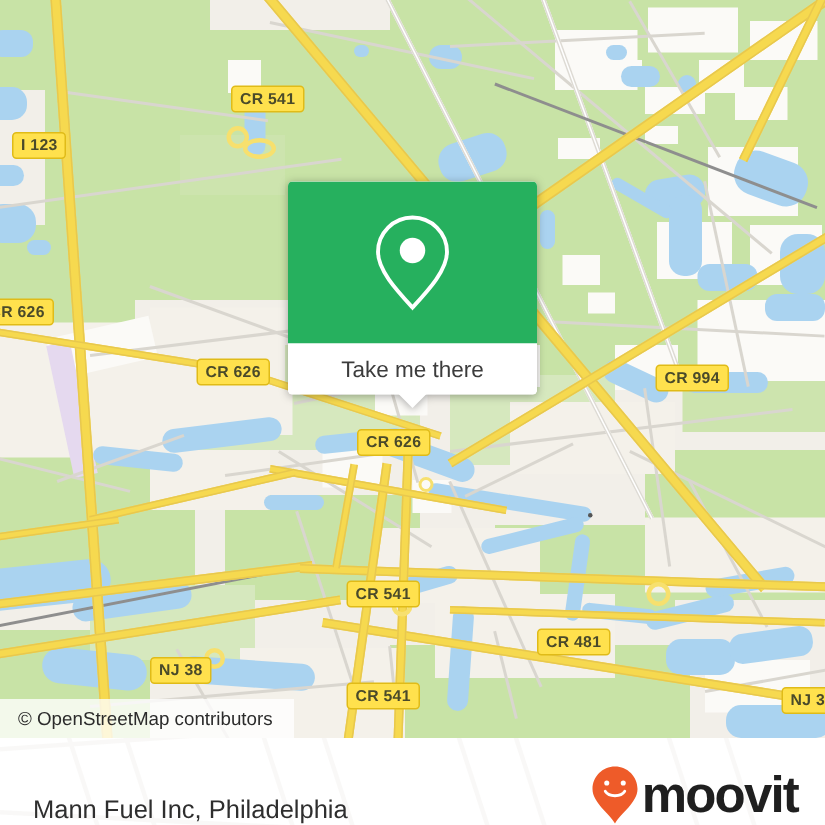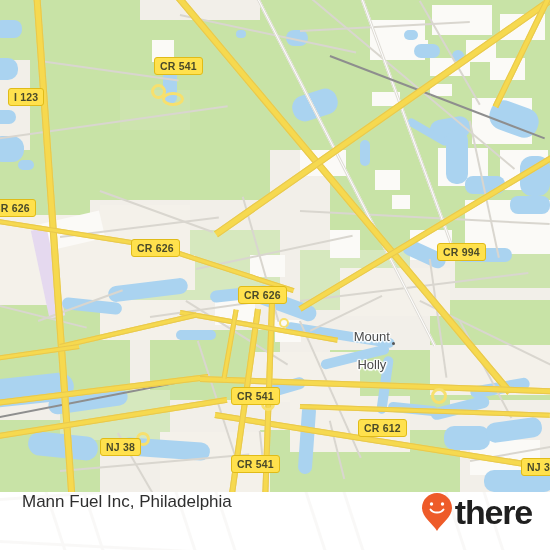--- a/index.html
+++ b/index.html
@@ -170,21 +170,21 @@
     box-sizing:border-box;
   }
 
   
   #bottombar {
     position:absolute;
     left:0; top:492px;
     width:550px; height:58px;
     background:#ffffff;
     display:flex;
-    align-items:flex-start;
+    align-items:flex-end;
     justify-content:space-between;
     padding: 0 18px 0 22px;
     box-sizing:border-box;
     overflow:hidden;
   }
   
   #bar-ghost {
     position:absolute; left:0; top:0; width:550px; height:58px;
     opacity:.30; pointer-events:none;
   }
@@ -394,39 +394,48 @@
       <div class="rd rd-major" style="left:224px;top:376px;width:70px;height:5px;transform:rotate(-80deg);"></div>
 
       <div style="position:absolute;left:151px;top:84px;width:15px;height:15px;border:3px solid #f7e06e;border-radius:50%;box-sizing:border-box;"></div>
       <div style="position:absolute;left:162px;top:92px;width:22px;height:14px;border:3px solid #f7e06e;border-radius:50%;box-sizing:border-box;"></div>
       <div style="position:absolute;left:261px;top:397px;width:14px;height:14px;border:3px solid #f7e06e;border-radius:50%;box-sizing:border-box;"></div>
       <div style="position:absolute;left:431px;top:388px;width:16px;height:16px;border:3px solid #f7e06e;border-radius:50%;box-sizing:border-box;"></div>
       <div style="position:absolute;left:136px;top:432px;width:14px;height:14px;border:3px solid #f7e06e;border-radius:50%;box-sizing:border-box;"></div>
       <div style="position:absolute;left:279px;top:318px;width:10px;height:10px;border:2.5px solid #f7e06e;border-radius:50%;box-sizing:border-box;"></div>
     </div>
 
-    <div class="place" style="left:330px;top:316px;width:62px;">
-      <span>Mount</span><br>
-      <span>Holly</span>
-    </div>
     <div class="place-dot" style="left:392px;top:342px;"></div>
 
     <div class="shield" style="left:154px;top:57px;">CR 541</div>
     <div class="shield" style="left:8px;top:88px;">I 123</div>
     <div class="shield" style="left:-13px;top:199px;">CR 626</div>
     <div class="shield" style="left:131px;top:239px;">CR 626</div>
     <div class="shield" style="left:238px;top:286px;">CR 626</div>
     <div class="shield" style="left:437px;top:243px;">CR 994</div>
     <div class="shield" style="left:231px;top:387px;">CR 541</div>
-    <div class="shield" style="left:358px;top:419px;">CR 612</div>
+    <div class="shield" style="left:358px;top:419px;">CR 481</div>
     <div class="shield" style="left:100px;top:438px;">NJ 38</div>
     <div class="shield" style="left:231px;top:455px;">CR 541</div>
     <div class="shield" style="left:521px;top:458px;">NJ 38</div>
 
-
+    <div id="popup">
+      <div id="popup-body">
+        <div id="popup-green">
+          <svg width="54" height="66" viewBox="0 0 54 66">
+            <path d="M27 3 C14.3 3 4 13.3 4 26 C4 38 16 51 27 63 C38 51 50 38 50 26 C50 13.3 39.7 3 27 3 Z" fill="none" stroke="#ffffff" stroke-width="2.6"></path>
+            <circle cx="27" cy="25" r="8.5" fill="#ffffff"></circle>
+          </svg>
+        </div>
+        <div id="popup-label">Take me there</div>
+      </div>
+      <div id="popup-tail"></div>
+    </div>
+
+    <div id="attribution">© OpenStreetMap contributors</div>
   </div>
 
   <div id="bottombar">
     <div id="bar-ghost">
       <i style="left:40px;top:-20px;width:120px;height:3px;transform:rotate(72deg);"></i>
       <i style="left:78px;top:-20px;width:120px;height:3px;transform:rotate(72deg);"></i>
       <i style="left:170px;top:-20px;width:120px;height:3px;transform:rotate(72deg);"></i>
       <i style="left:210px;top:-20px;width:120px;height:3px;transform:rotate(72deg);"></i>
       <i style="left:300px;top:-20px;width:120px;height:3px;transform:rotate(72deg);"></i>
       <i style="left:338px;top:-20px;width:120px;height:3px;transform:rotate(72deg);"></i>
@@ -438,17 +447,17 @@
 
     <div id="place-title">Mann Fuel Inc, Philadelphia</div>
 
     <div id="brand">
       <svg width="32" height="40" viewBox="0 0 32 40">
         <path d="M16 1 C7.7 1 1 7.7 1 16 C1 25 12 32 16 39 C20 32 31 25 31 16 C31 7.7 24.3 1 16 1 Z" fill="#ee5b29"></path>
         <circle cx="10.5" cy="12" r="1.7" fill="#ffffff"></circle>
         <circle cx="21.5" cy="12" r="1.7" fill="#ffffff"></circle>
         <path d="M9.5 17.5 C12 21.5 20 21.5 22.5 17.5" fill="none" stroke="#ffffff" stroke-width="1.9" stroke-linecap="round"></path>
       </svg>
-      <span id="brand-word">there</span>
+      <span id="brand-word">moovit</span>
     </div>
   </div>
 
 </div>
 
 </body></html>

